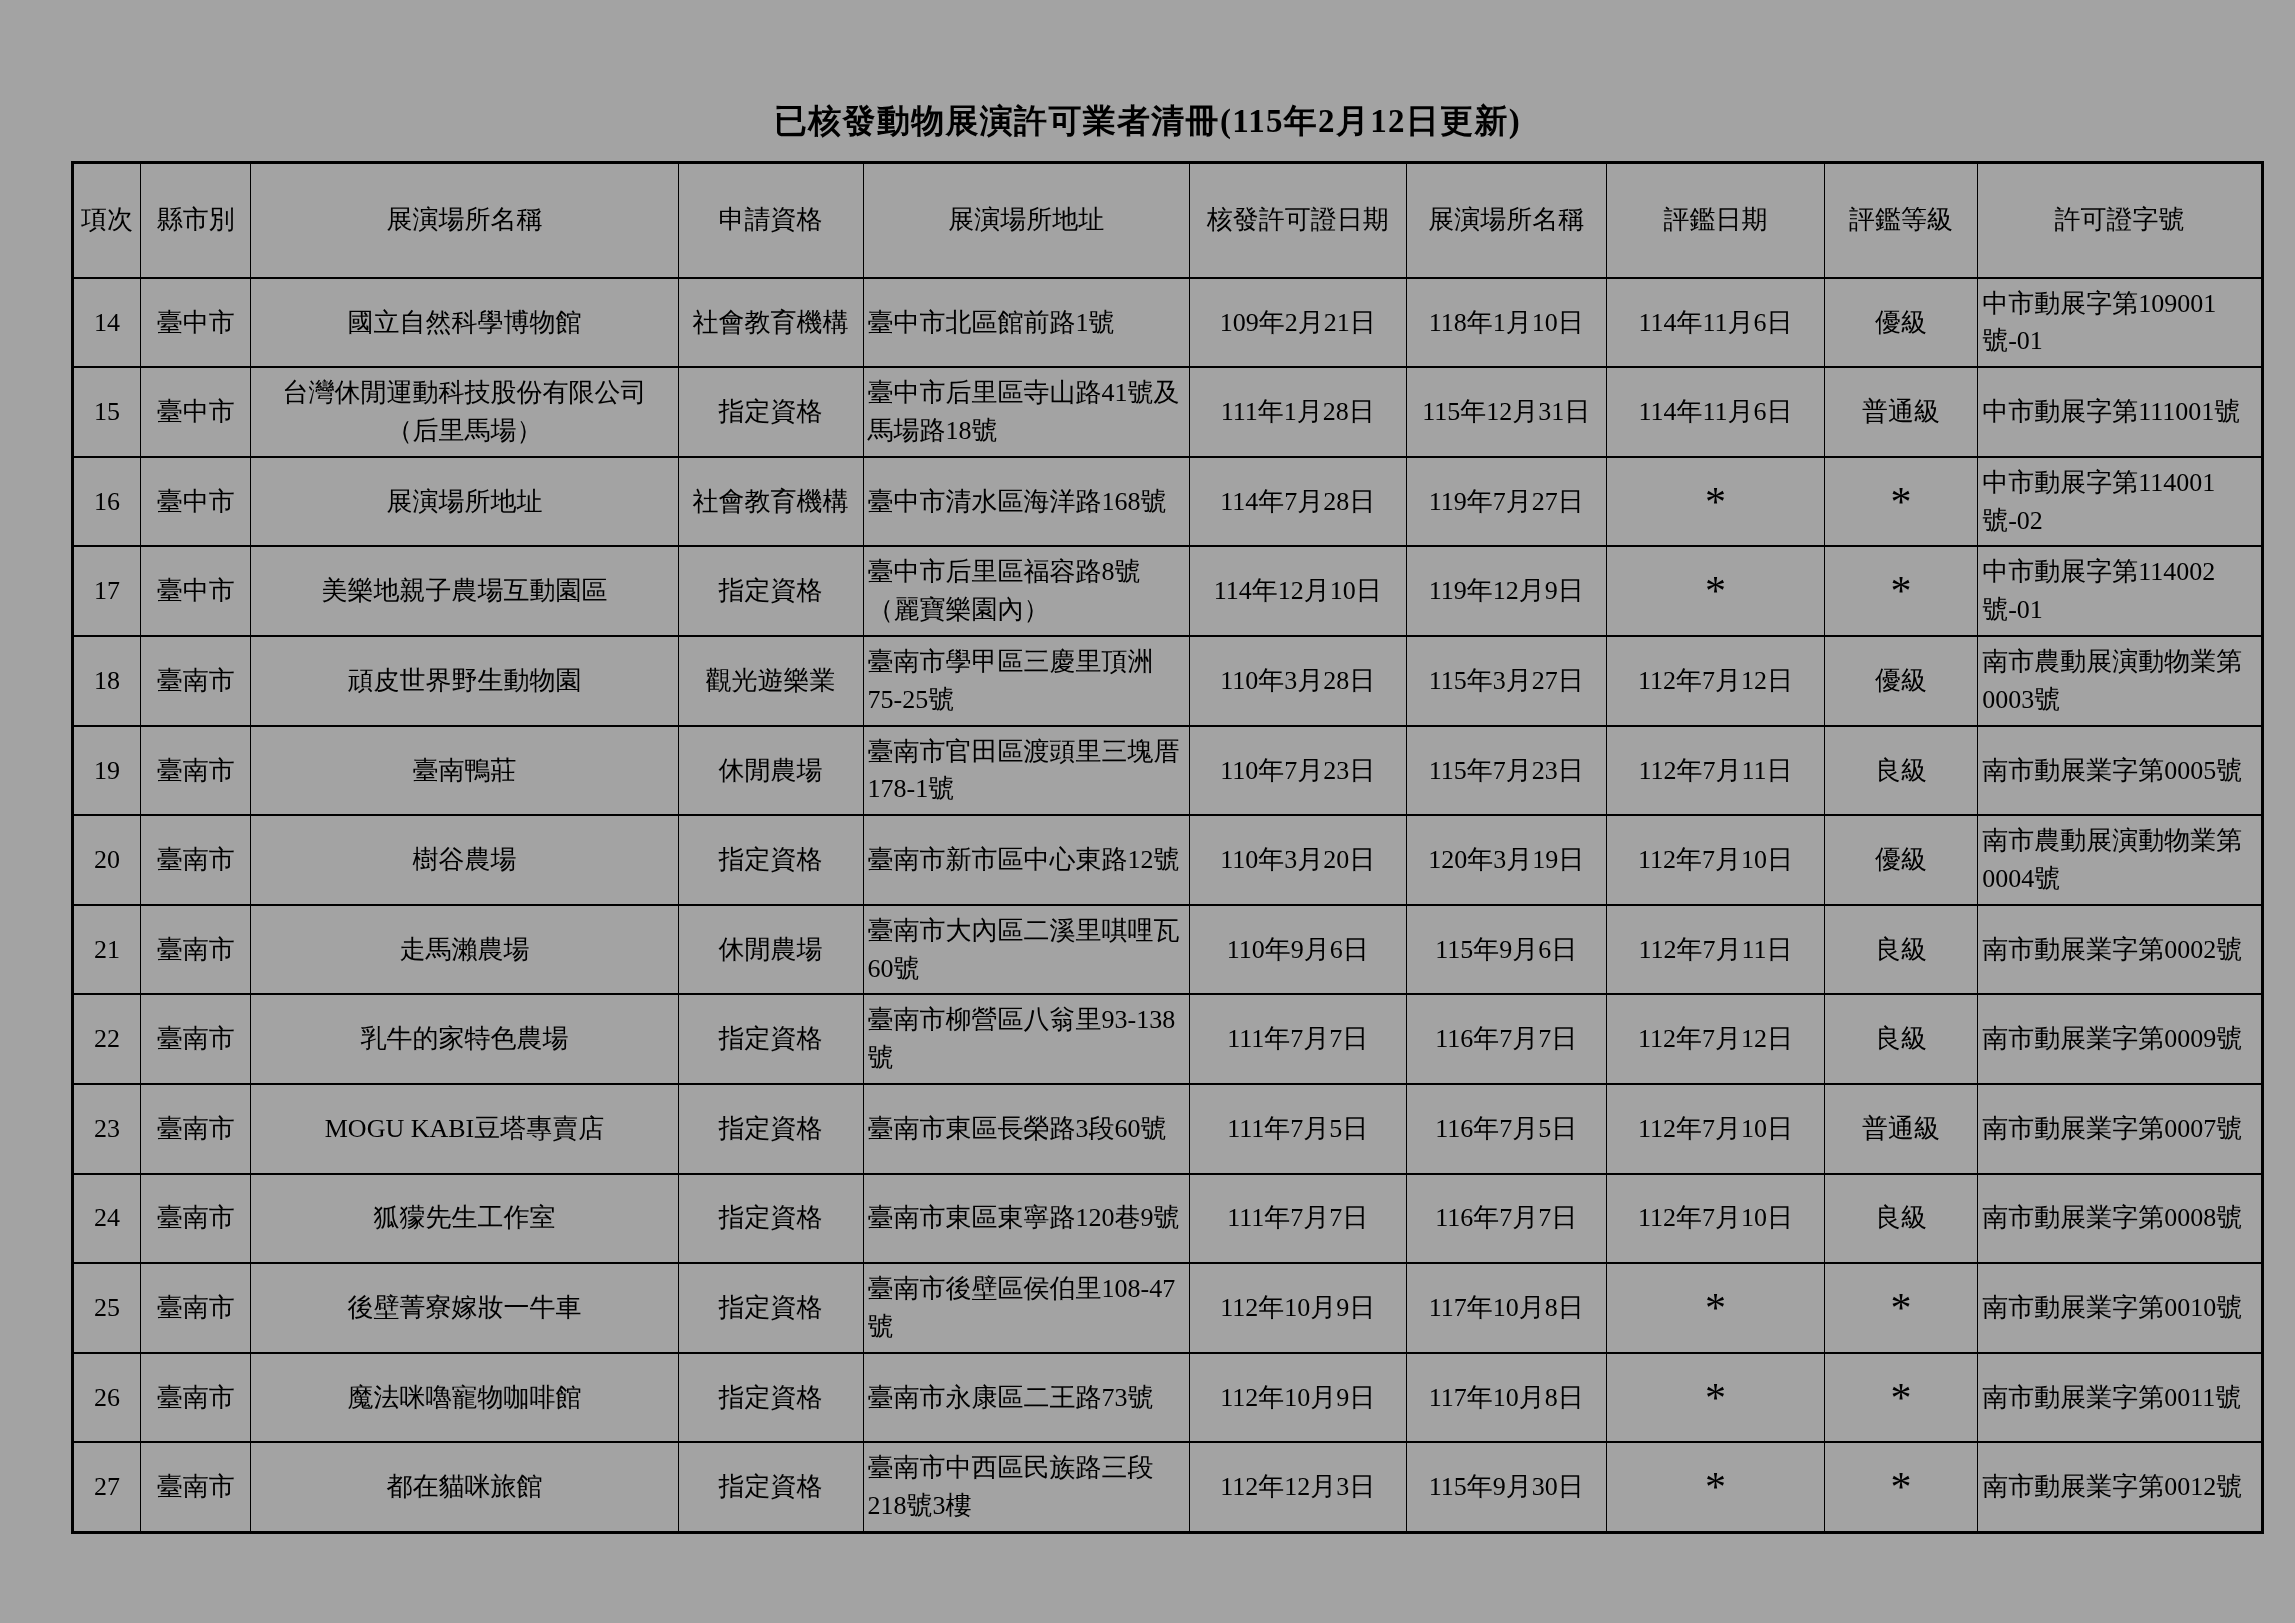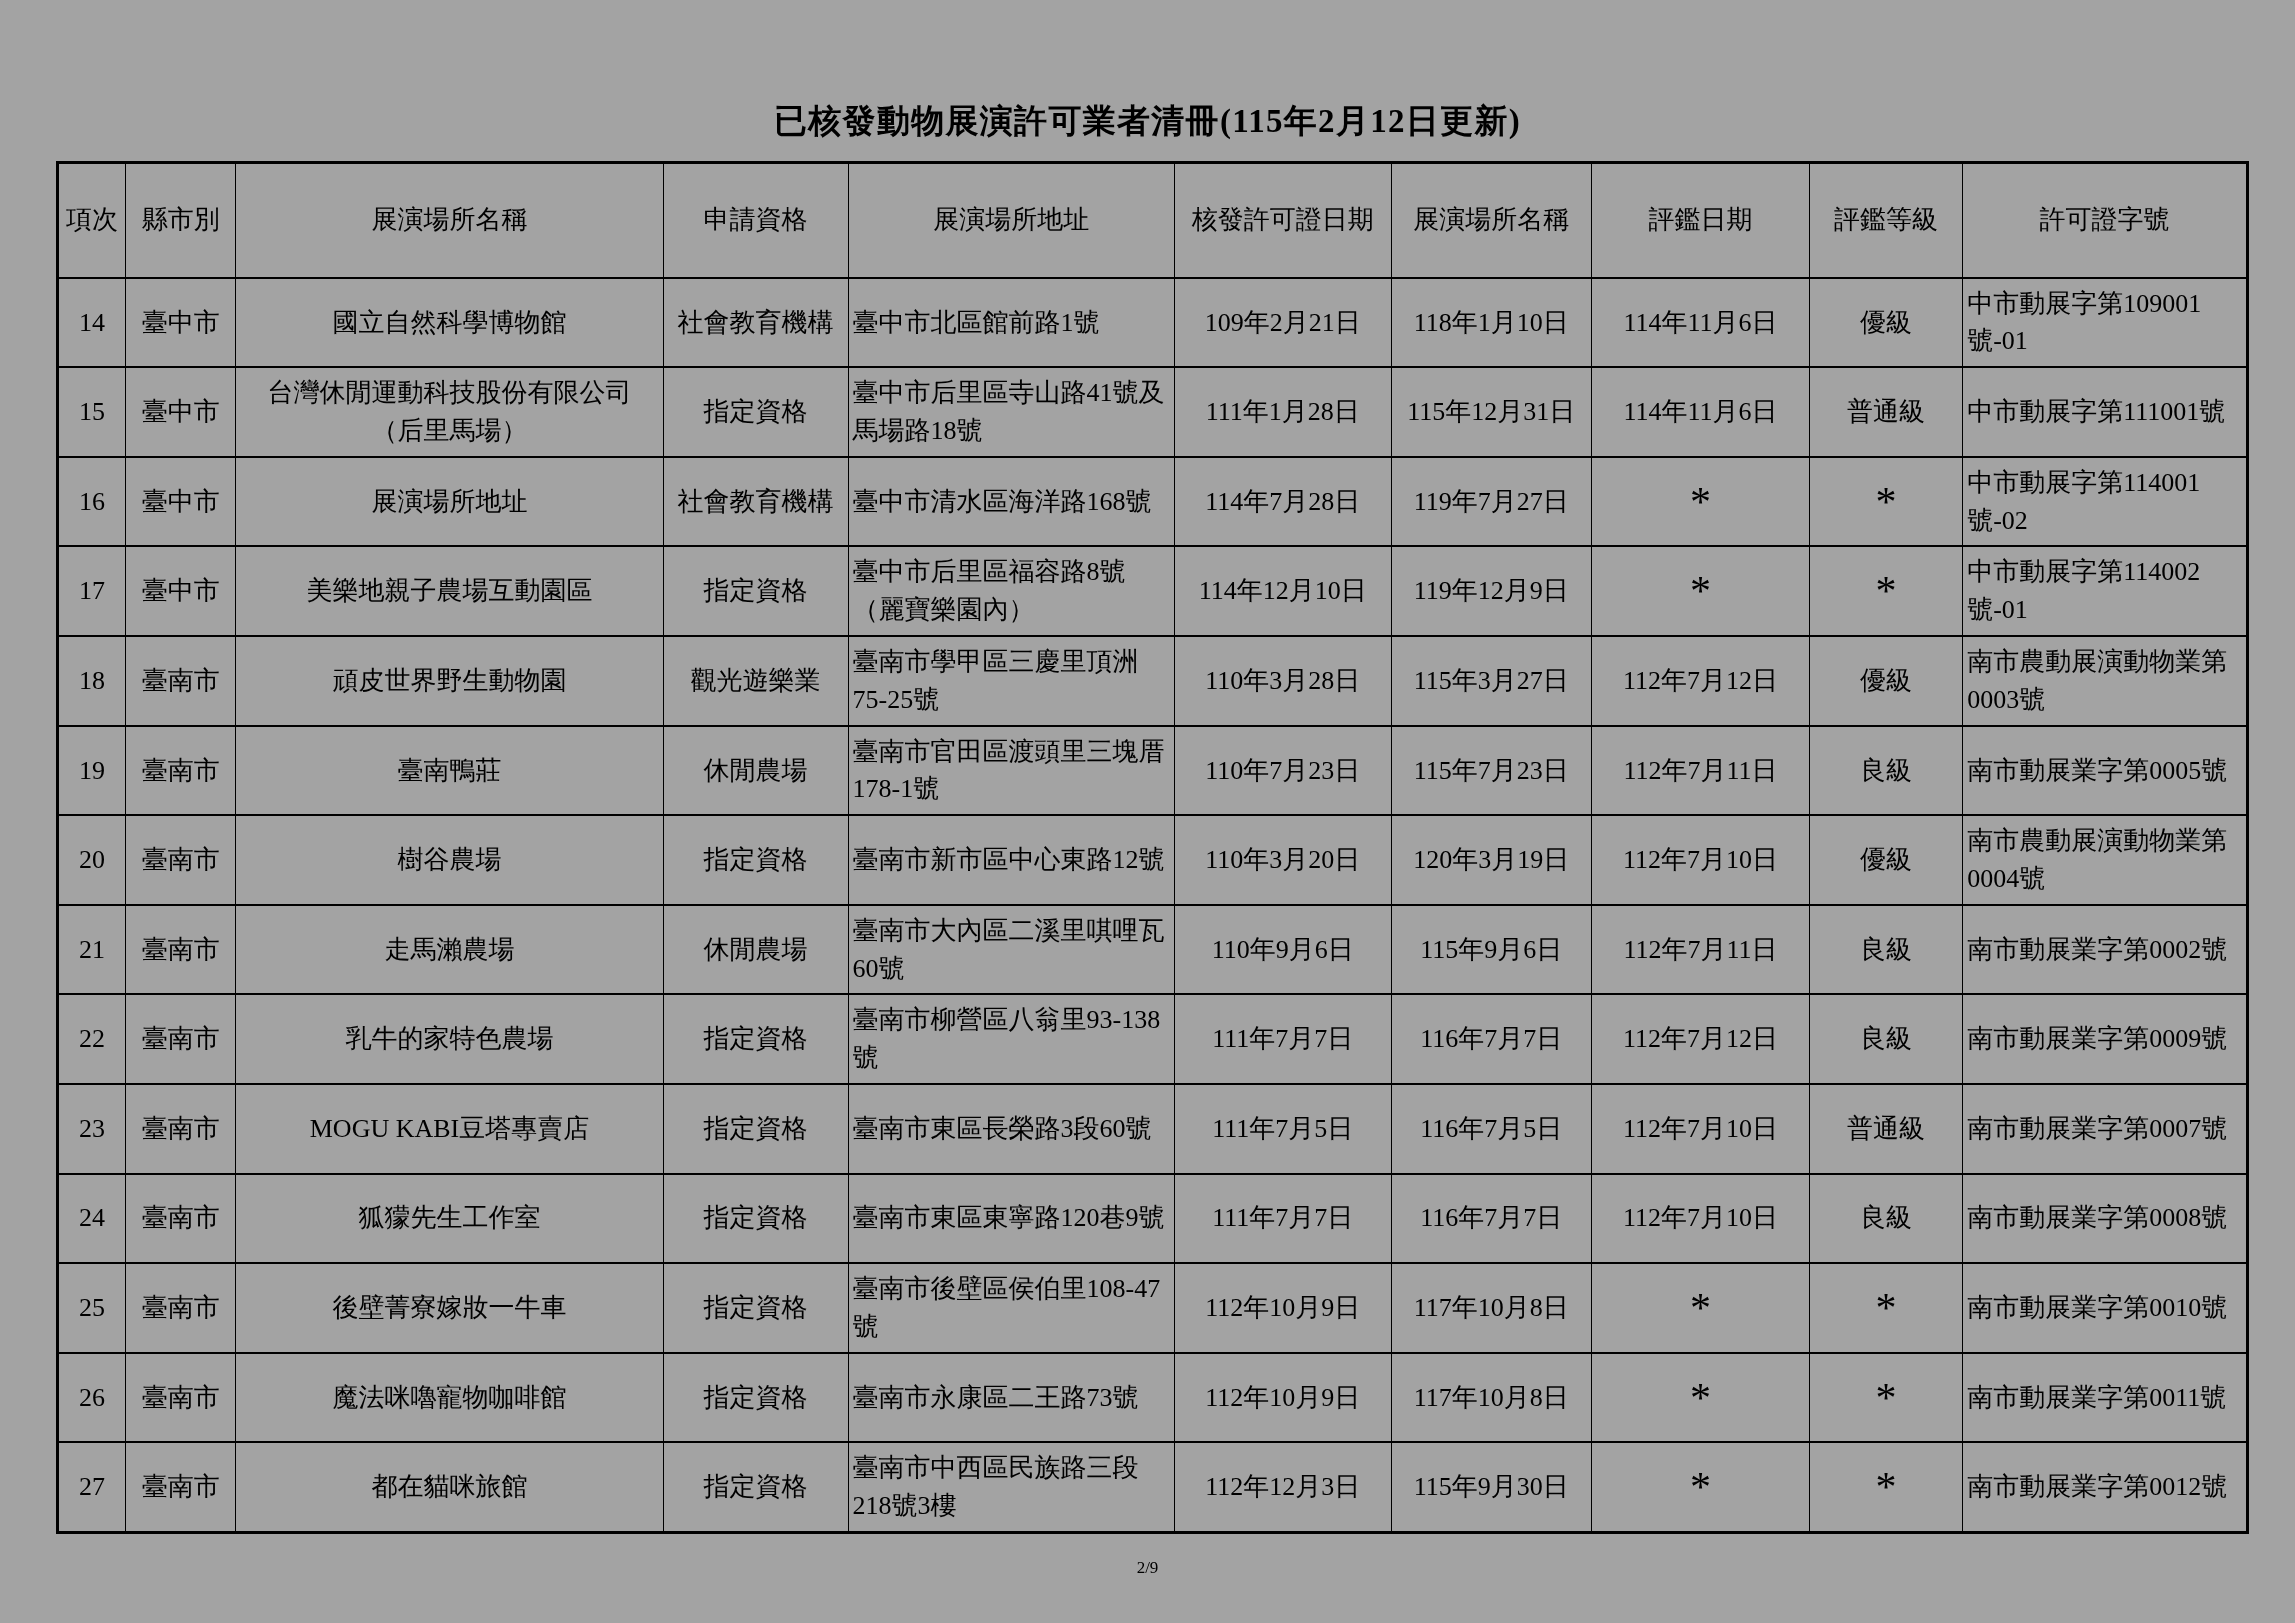--- a/index.html
+++ b/index.html
@@ -15,21 +15,21 @@
     position: absolute;
     top: 99px; left: 0; width: 2295px;
     text-align: center;
     font-size: 33px;
     font-weight: bold;
     letter-spacing: 1.3px;
   }
 
   table.permit-table {
     position: absolute;
-    left: 56px; top: 161px;
+    left: 71px; top: 161px;
     width: 2193px;
     border-collapse: collapse;
     table-layout: fixed;
     border: 3.3px solid #000;
   }
   .permit-table th, .permit-table td {
     border-left: 1.3px solid #000;
     border-right: 1.3px solid #000;
     border-top: 2.6px solid #000;
     border-bottom: 2.6px solid #000;
@@ -253,16 +253,15 @@
           <td class="left">臺南市中西區民族路三段218號3樓</td>
           <td>112年12月3日</td>
           <td>115年9月30日</td>
           <td class="star">*</td>
           <td class="star">*</td>
           <td class="left">南市動展業字第0012號</td>
         </tr>
       </tbody>
   </table>
 
-  <div class="page-footer">2/9</div>
 
 </div>
 
 
 </body></html>

